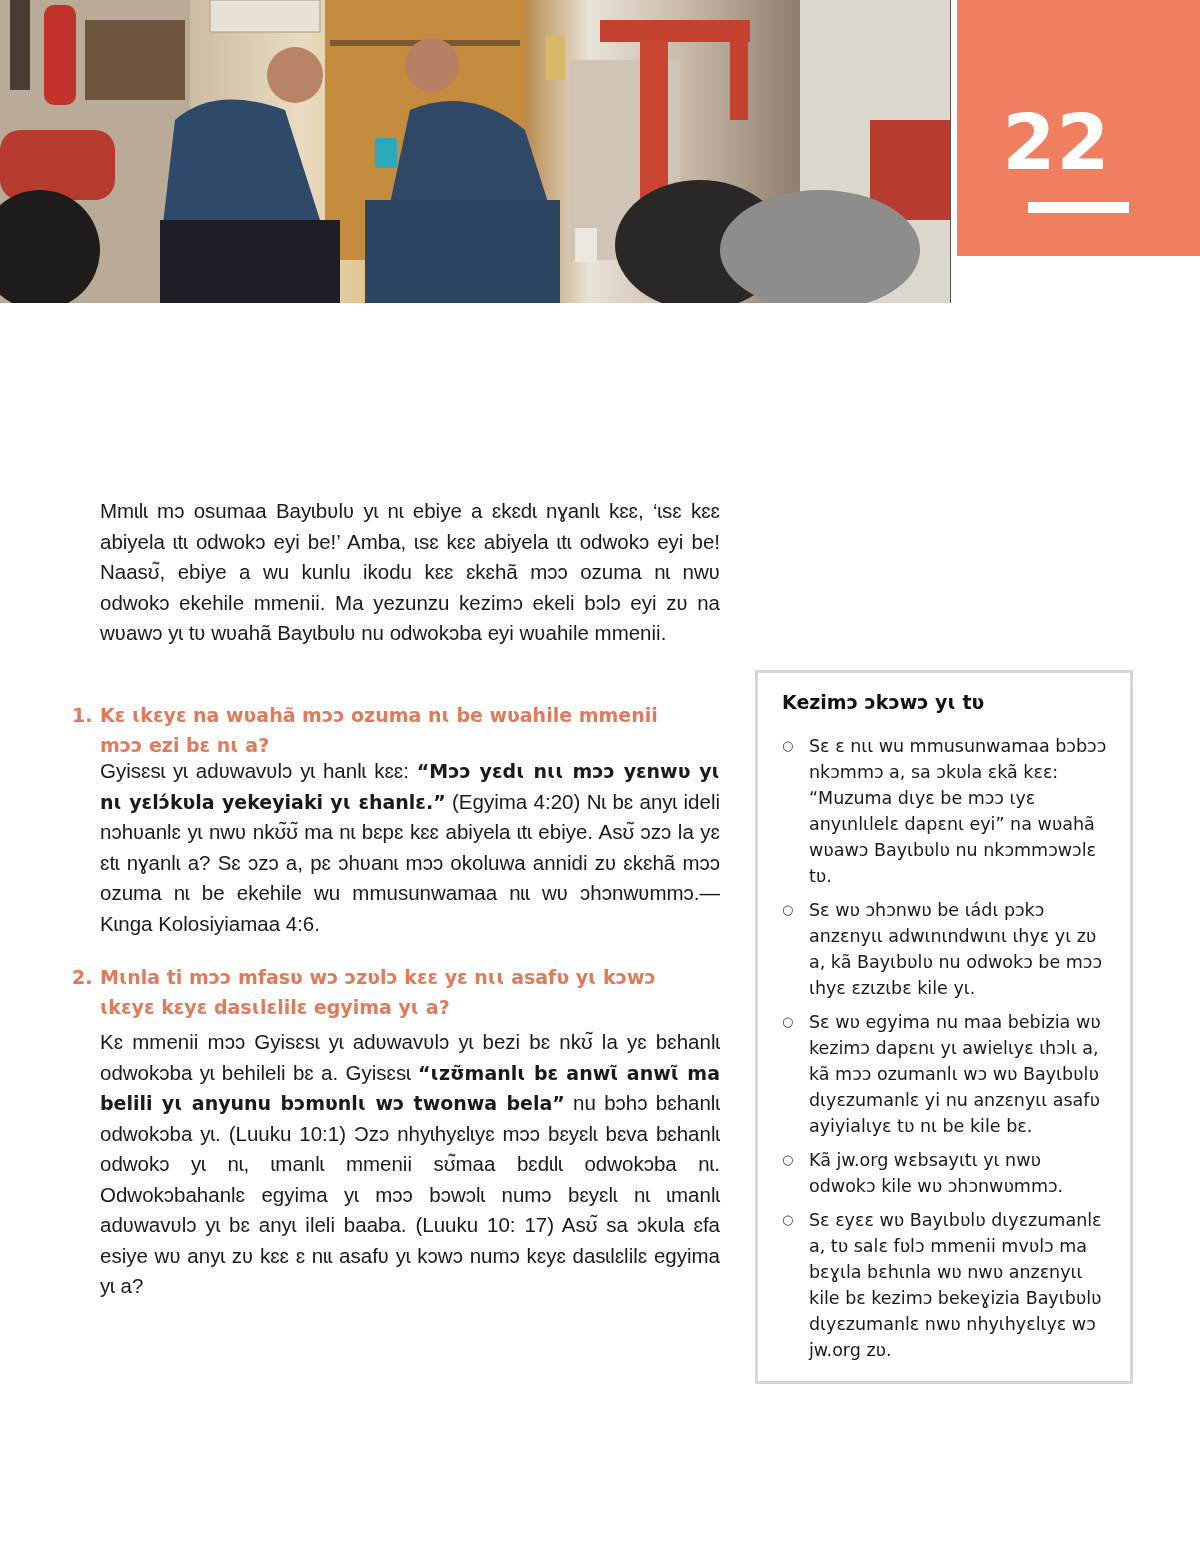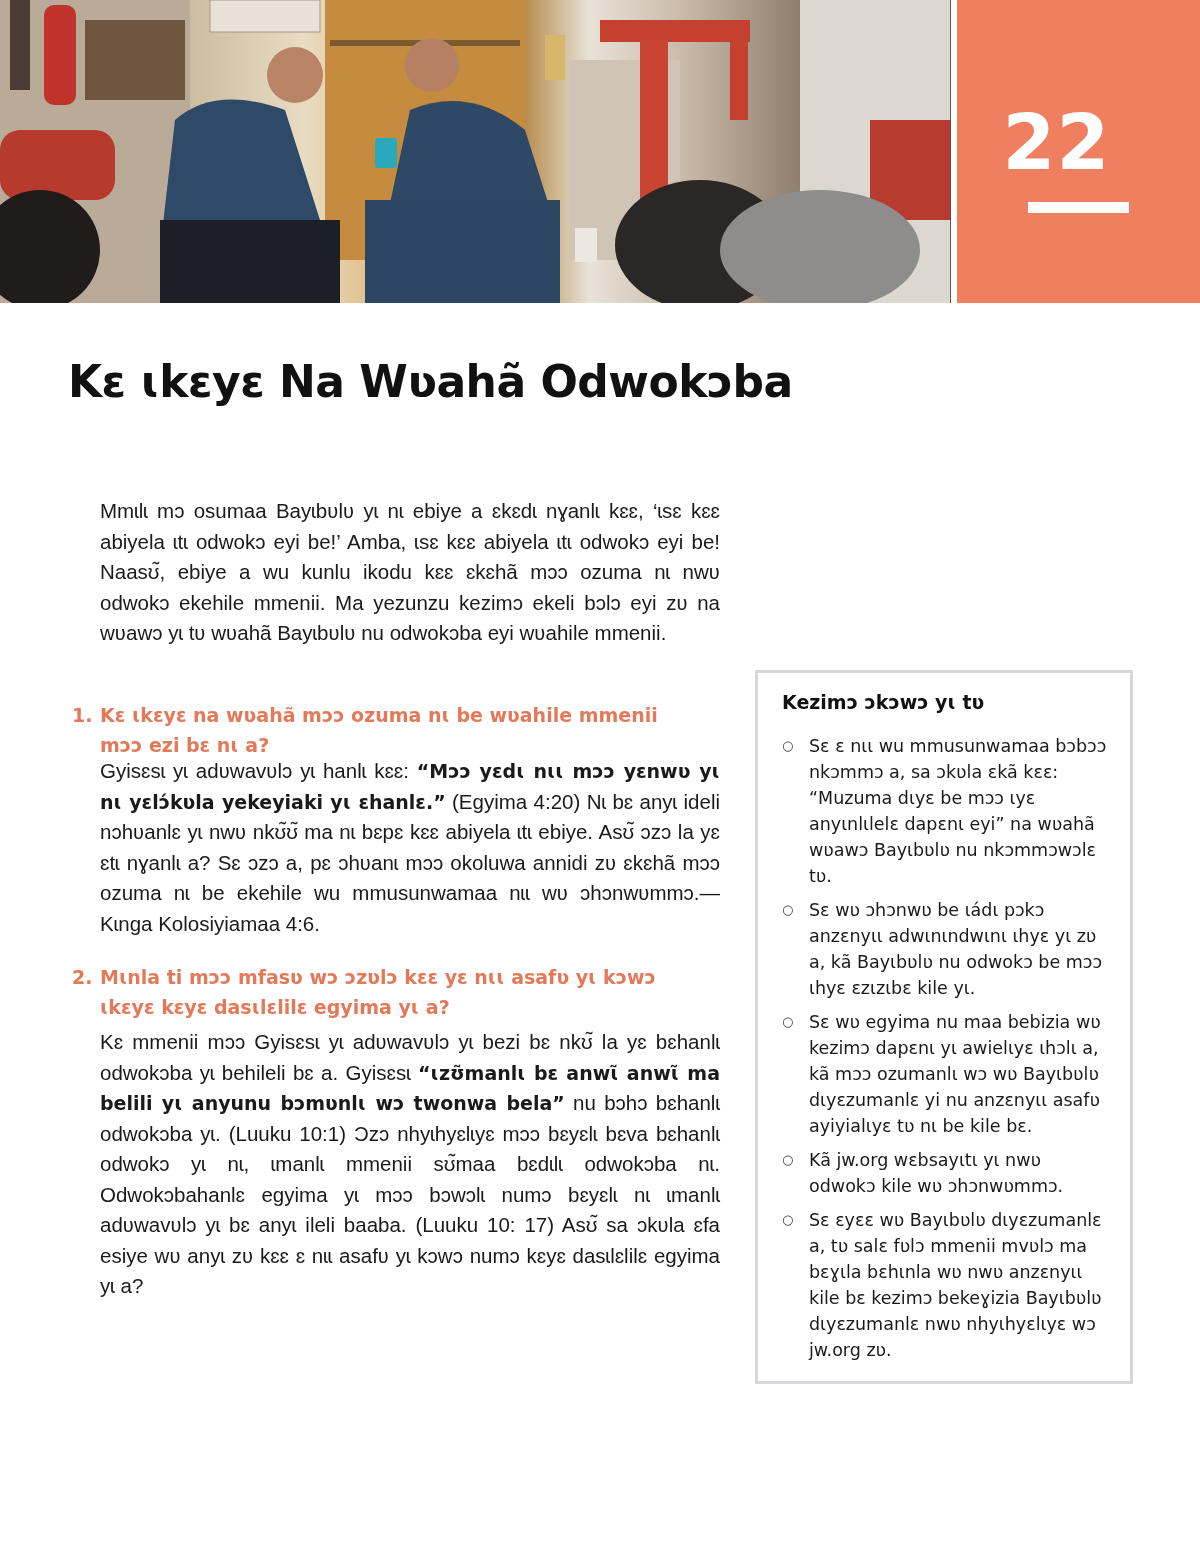--- a/index.html
+++ b/index.html
@@ -7,21 +7,21 @@
     body { font-family: "DejaVu Sans", "Liberation Sans", sans-serif; color: #1a1a1a; position: relative; }
 
     
     .hero {
       position: absolute; left: 0; top: 0; width: 951px; height: 303px; overflow: hidden;
       background: linear-gradient(90deg, #6b5a4a 0%, #c8b79c 18%, #e9dcc2 32%, #d9a85a 45%, #b58a4a 55%, #e8e2d8 62%, #c9b9a8 72%, #8a7a6a 85%, #5d5550 100%);
     }
     .hero svg { position: absolute; left: 0; top: 0; width: 951px; height: 303px; }
 
     .badge {
-      position: absolute; left: 957px; top: 0; width: 243px; height: 303px;
+      position: absolute; left: 957px; top: 0; width: 243px; height: 256px;
       background: #ef7f5f;
     }
     .badge-number {
       position: absolute; left: 0; top: 98px; width: 100%; text-align: center;
       color: #ffffff; font-family: "DejaVu Sans", sans-serif; font-weight: bold;
       font-size: 76px; letter-spacing: 1px;
       padding-left: 0; transform: translateX(-22px);
     }
     .badge-rule {
       position: absolute; left: 1028px; top: 202px; width: 101px; height: 11px; background: #ffffff;
@@ -113,21 +113,21 @@
     <ellipse cx="820" cy="250" rx="100" ry="60" fill="#8f8d8b"></ellipse>
   </svg>
 </div>
 
 <div class="badge" style="background: rgb(239, 127, 95);">
   <div class="badge-number">22</div>
 </div>
 <div class="badge-rule"></div>
 
 <h1 class="title">
-  <span>Kɛ ɩkɛyɛ Na Wʋahã Odwokɔba</span><br>
+  <br>
 </h1>
 
 <div class="main">
   <p class="intro">Mmɩlɩ mɔ osumaa Bayɩbʋlʋ yɩ nɩ ebiye a ɛkɛdɩ nɣanlɩ kɛɛ, ‘ɩsɛ kɛɛ abiyela ɩtɩ odwokɔ eyi be!’ Amba, ɩsɛ kɛɛ abiyela ɩtɩ odwokɔ eyi be! Naasʊ̃, ebiye a wu kunlu ikodu kɛɛ ɛkɛhã mɔɔ ozuma nɩ nwʋ odwokɔ ekehile mmenii. Ma yezunzu kezimɔ ekeli bɔlɔ eyi zʋ na wʋawɔ yɩ tʋ wʋahã Bayɩbʋlʋ nu odwokɔba eyi wʋahile mmenii.</p>
 
   <div class="question q1" style="color: rgb(226, 122, 90);">
     <span class="qnum">1.</span>
     <span>Kɛ ɩkɛyɛ na wʋahã mɔɔ ozuma nɩ be wʋahile mmenii mɔɔ ezi bɛ nɩ a?</span>
   </div>
   <p class="answer a1"><span>Gyisɛsɩ yɩ adʋwavʋlɔ yɩ hanlɩ kɛɛ: </span><b>“Mɔɔ yɛdɩ nɩɩ mɔɔ yɛnwʋ yɩ nɩ yɛlɔ́kʋla yekeyiaki yɩ ɛhanlɛ.”</b><span> (Egyima 4:20) Nɩ bɛ anyɩ ideli nɔhʋanlɛ yɩ nwʋ nkʊ̃ʊ̃ ma nɩ bɛpɛ kɛɛ abiyela ɩtɩ ebiye. Asʊ̃ ɔzɔ la yɛ ɛtɩ nɣanlɩ a? Sɛ ɔzɔ a, pɛ ɔhʋanɩ mɔɔ okoluwa annidi zʋ ɛkɛhã mɔɔ ozuma nɩ be ekehile wu mmusunwamaa nɩɩ wʋ ɔhɔnwʋmmɔ.—Kɩnga Kolosiyiamaa 4:6.</span></p>

